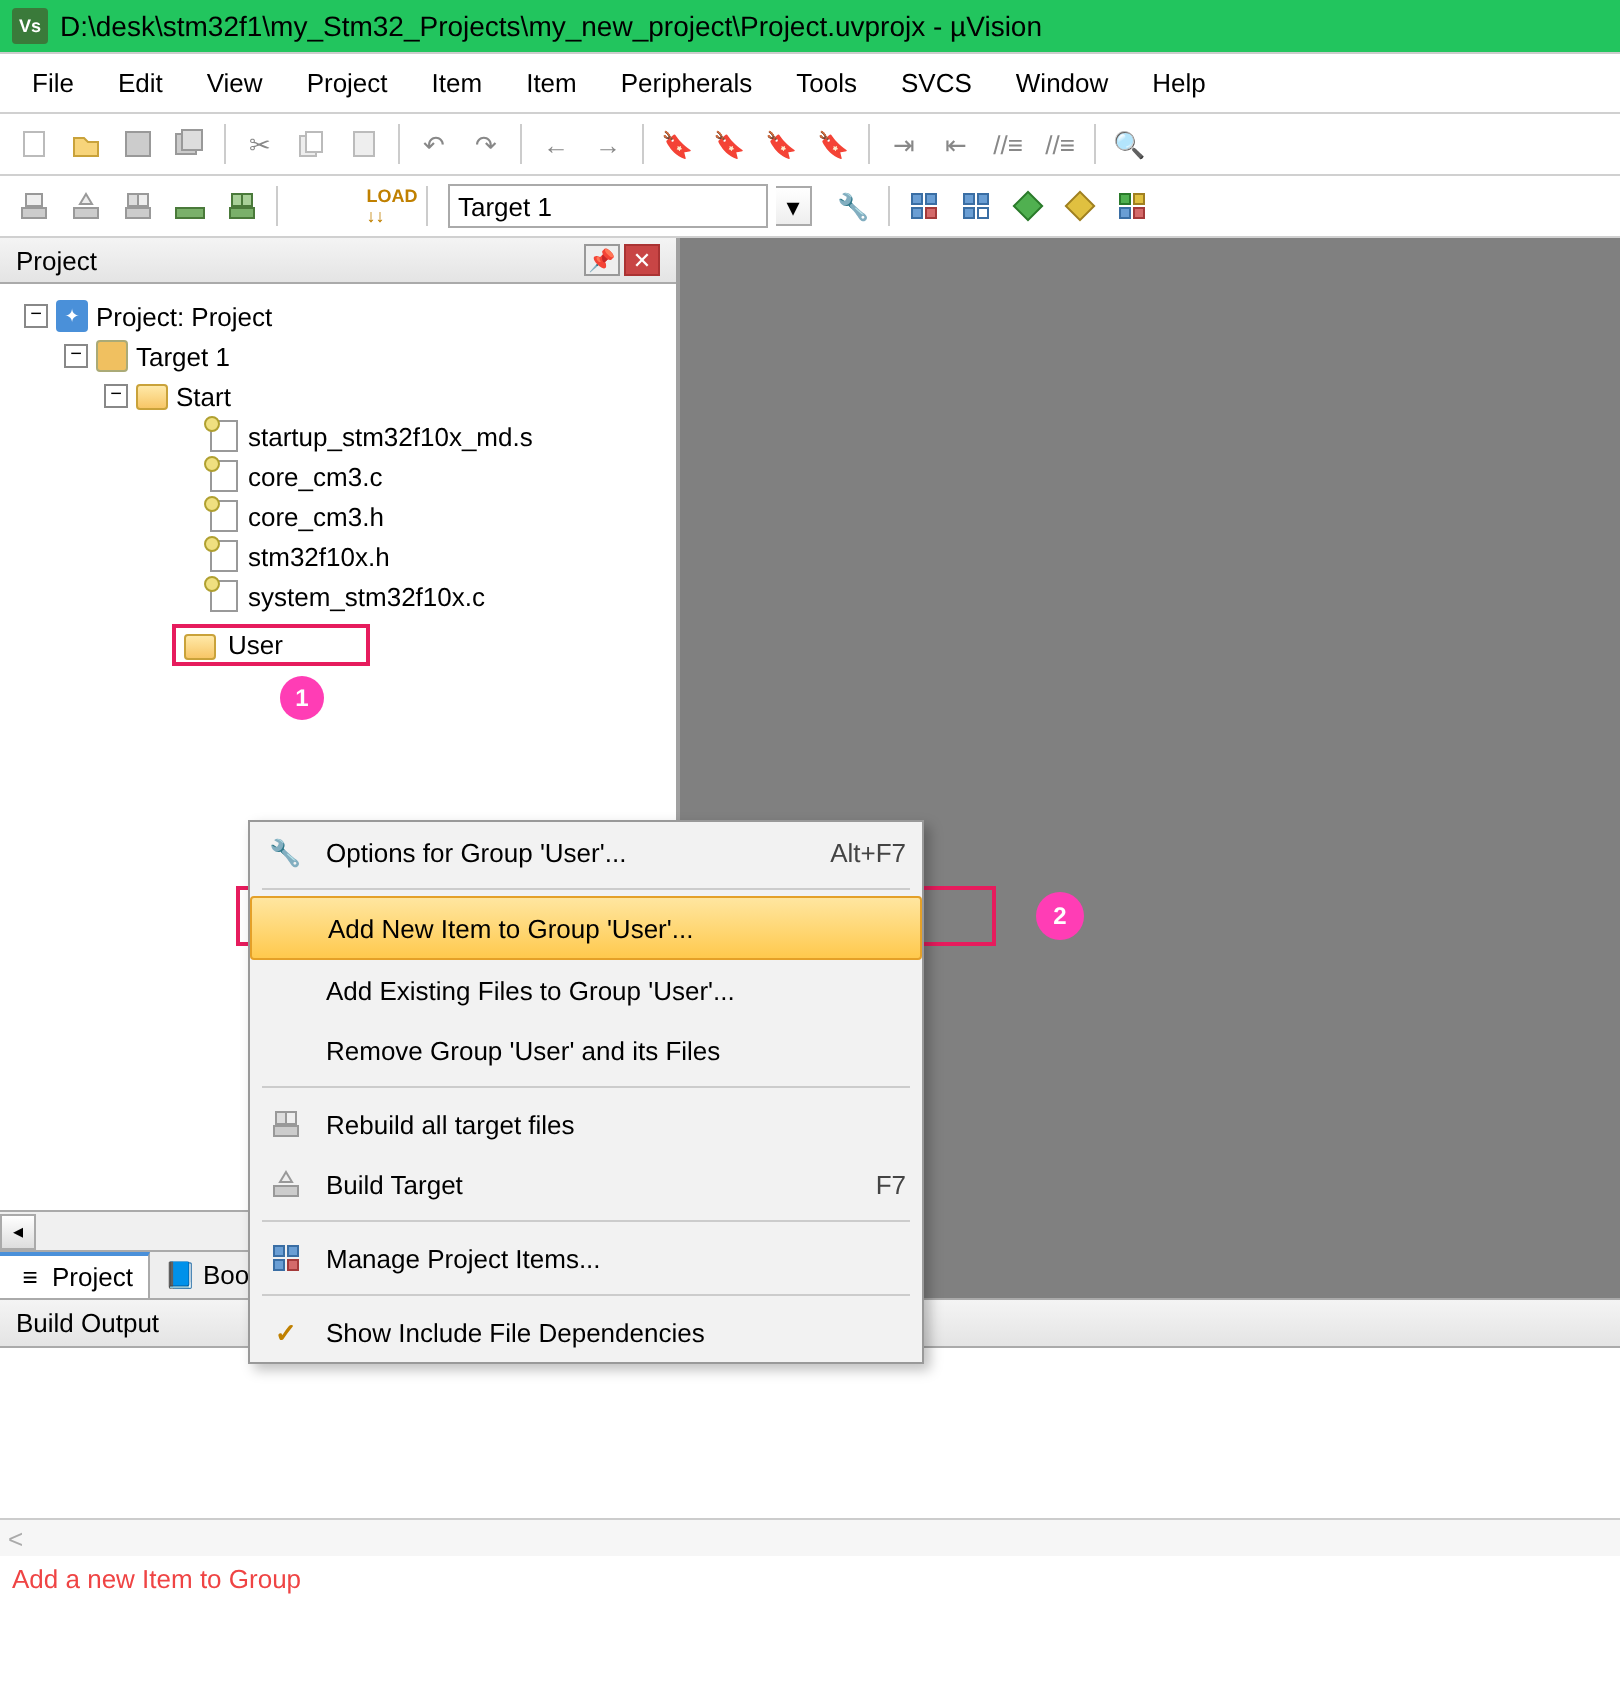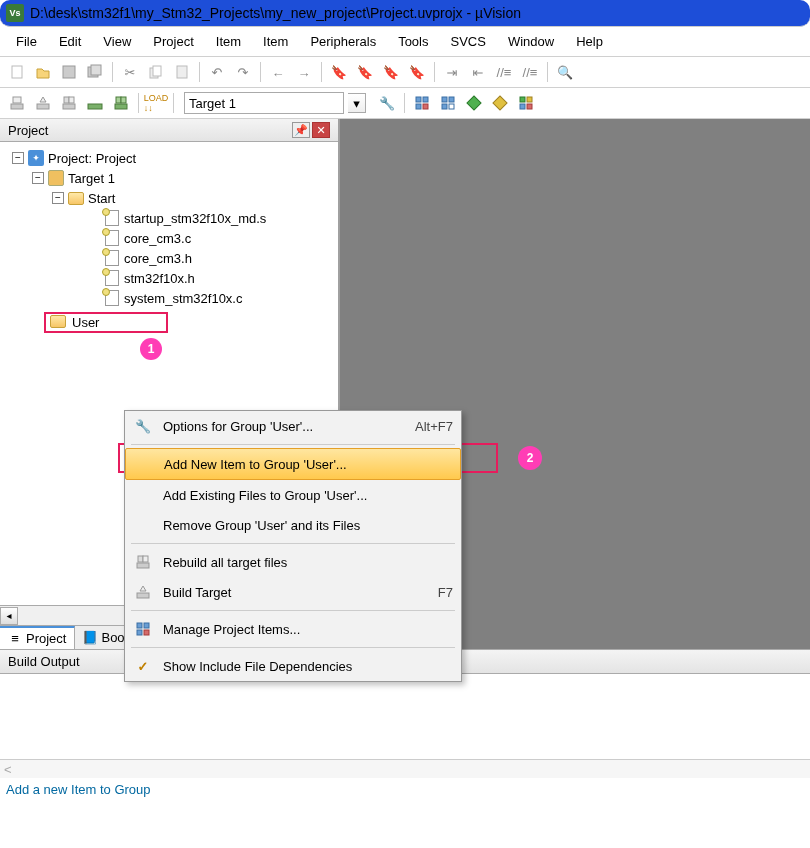--- a/index.html
+++ b/index.html
@@ -1,17 +1,17 @@
 <!DOCTYPE html>
 <html><head>
 <meta charset="utf-8">
 <style>
   * { box-sizing: border-box; margin: 0; padding: 0; font-family: "Segoe UI", Tahoma, sans-serif; font-size: 13px; }
   body { background: #fff; width: 810px; height: 848px; overflow: hidden; }
-  .title-bar { display: flex; align-items: center; padding: 4px 6px; background: #1d4ed8; border-bottom: 1px solid #ccc; border-radius: 10px; }
+  .title-bar { display: flex; align-items: center; padding: 4px 6px; background: #22c55e; border-bottom: 1px solid #ccc; }
   .title-icon { width: 18px; height: 18px; background: #3a7a3a; border-radius: 2px; display:flex; align-items:center; justify-content:center; margin-right: 6px;}
   .title-icon span { color:#fff; font-size:9px; font-weight:bold; }
   .title-text { font-size: 14px; }
   .menu-bar { display: flex; gap: 2px; padding: 4px 6px; border-bottom: 1px solid #d0d0d0; }
   .menu-item { padding: 3px 10px; cursor: default; }
   .toolbar { display: flex; align-items: center; gap: 4px; padding: 4px 6px; border-bottom: 1px solid #d0d0d0; flex-wrap: nowrap; }
   .tb-icon { width: 22px; height: 22px; display:flex; align-items:center; justify-content:center; color:#888; border:1px solid transparent; border-radius:2px;}
   .tb-sep { width:1px; height:20px; background:#ccc; margin:0 2px;}
   .target-box { width: 160px; height:22px; border:1px solid #aaa; display:flex; align-items:center; padding:0 4px; margin-left:4px;}
   .target-dd { width:18px; height:20px; border:1px solid #aaa; border-left:none; display:flex; align-items:center; justify-content:center; background:linear-gradient(#fff,#eee);}
@@ -31,21 +31,21 @@
   .file-icon { width:14px; height:16px; background:#fff; border:1px solid #999; position:relative;}
   .file-icon::after { content:''; position:absolute; width:6px; height:6px; background:#f0e080; border:1px solid #b0a030; border-radius:50%; left:-4px; top:-3px;}
   .chip-icon { width:16px; height:16px; background:#f0c060; border:1px solid #aa7; border-radius:2px;}
   .proj-icon { width:16px; height:16px; display:flex; align-items:center; justify-content:center; background:#4a90d9; color:#fff; font-size:9px; border-radius:2px;}
   .ind-1 { padding-left: 8px; }
   .ind-2 { padding-left: 28px; }
   .ind-3 { padding-left: 48px; }
   .ind-4 { padding-left: 84px; }
   .ind-4.file { padding-left: 100px; }
   .user-row { margin-top:2px; }
-  .user-highlight { border:2px solid #e61c5d; display:inline-flex; align-items:flex-start; padding:1px 4px 1px 0; margin-left: 40px; width: 124px;}
+  .user-highlight { border:2px solid #e61c5d; display:inline-flex; align-items:flex-end; padding:1px 4px 1px 0; margin-left: 82px; width: 99px;}
   .user-highlight .folder-icon { margin-left:4px; margin-right:6px;}
   .badge { position:absolute; width:22px; height:22px; border-radius:50%; background:#ff3db5; color:#fff; display:flex; align-items:center; justify-content:center; font-size:12px; font-weight:bold;}
 
   .editor-area { flex:1; background:#808080; position:relative;}
 
   .context-menu { position:absolute; left:124px; top:410px; width:338px; background:#f2f2f2; border:1px solid #999; box-shadow:3px 3px 6px rgba(0,0,0,0.25); z-index:100;}
   .cm-item { display:flex; align-items:center; padding:6px 8px 6px 6px; gap:8px; }
   .cm-icon { width:24px; height:18px; display:flex; align-items:center; justify-content:center; }
   .cm-label { flex:1; }
   .cm-shortcut { color:#444; }
@@ -61,21 +61,21 @@
 
   .panel-tabs { display:flex; border-top:1px solid #aaa; background:#eee; height:24px; align-items:stretch;}
   .ptab { display:flex; align-items:center; padding:0 8px; border-right:1px solid #aaa; gap:4px; font-size:12px;}
   .ptab.active { background:#fff; border-top:2px solid #4a90d9;}
   .ptab-icon { width:14px; height:14px; display:flex; align-items:center; justify-content:center;}
   .ptab.cut { color:#888; }
 
   .build-header { background: linear-gradient(#f4f4f4,#e4e4e4); border-top:1px solid #aaa; border-bottom:1px solid #aaa; padding:4px 8px; }
   .build-body { height:86px; background:#fff; border-bottom:1px solid #ccc;}
   .status-scroll { height:18px; background:#f6f6f6; display:flex; align-items:center; padding:0 4px; color:#aaa;}
-  .status-bar { padding:4px 6px; color:#0369a1; font-size:13px;}
+  .status-bar { padding:4px 6px; color:#ef4444; font-size:13px;}
 
   svg { display:block; }
 </style>
 </head>
 <body>
 
 <div class="title-bar">
   <div class="title-icon">
       <span>Vs</span>
     </div>
@@ -177,21 +177,21 @@
       </svg>
     </div>
   <div class="tb-icon">
       <svg width="16" height="16">
         <rect x="2" y="9" width="12" height="5" fill="#7ab06a" stroke="#4a7a3a"></rect>
         <rect x="3" y="2" width="5" height="6" fill="#a8d098" stroke="#4a7a3a"></rect>
         <rect x="8" y="2" width="5" height="6" fill="#a8d098" stroke="#4a7a3a"></rect>
       </svg>
     </div>
   <div class="tb-sep"></div>
-  <div class="tb-icon" style="color:#c08000;font-weight:normal;font-size:9px;">LOAD<br>↓↓</div>
+  <div class="tb-icon" style="color:#c08000;font-weight:bold;font-size:9px;margin-left:40px;">LOAD<br>↓↓</div>
   <div class="tb-sep"></div>
   <div class="target-box">
       <span>Target 1</span>
     </div>
   <div class="target-dd">▾</div>
   <div class="tb-icon" style="margin-left:6px;">🔧</div>
   <div class="tb-sep"></div>
   <div class="tb-icon">
       <svg width="16" height="16">
         <rect x="2" y="2" width="5" height="5" fill="#6a9ed4" stroke="#3a6ea4"></rect>

